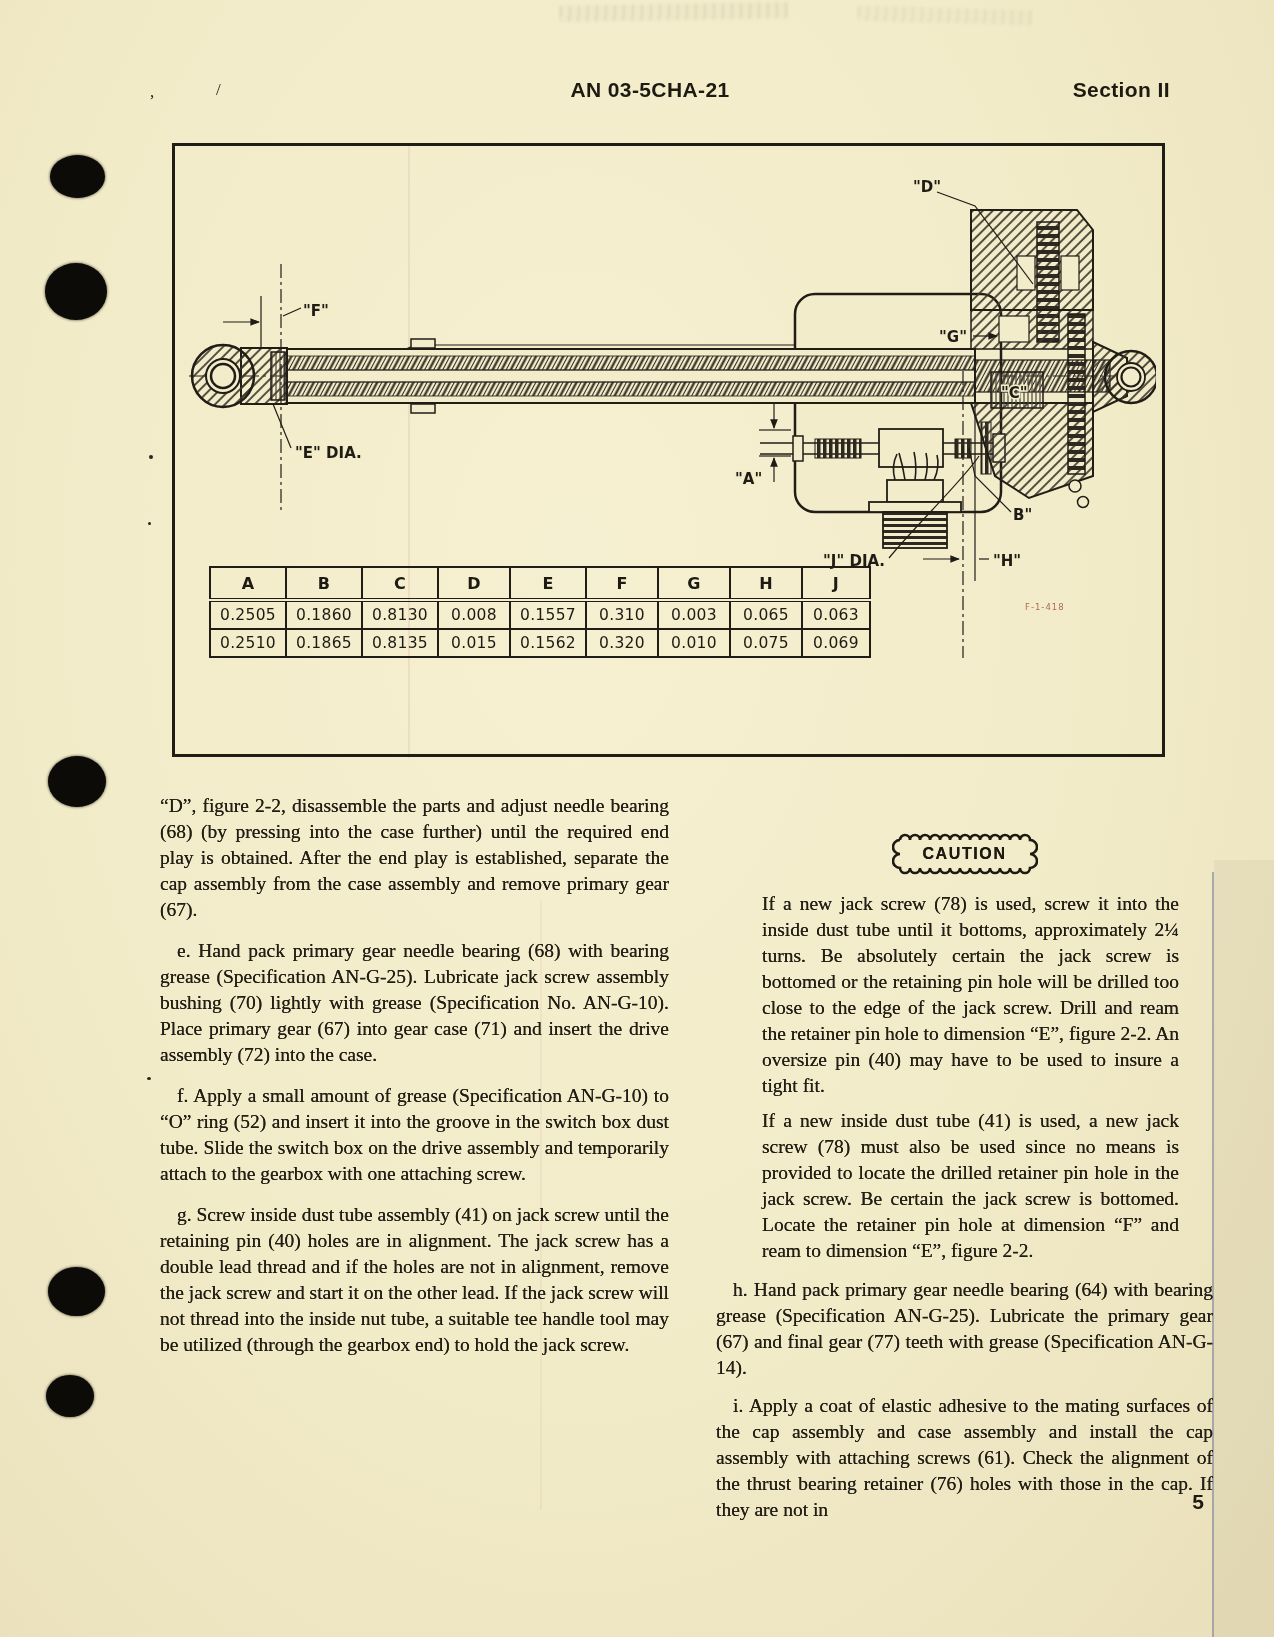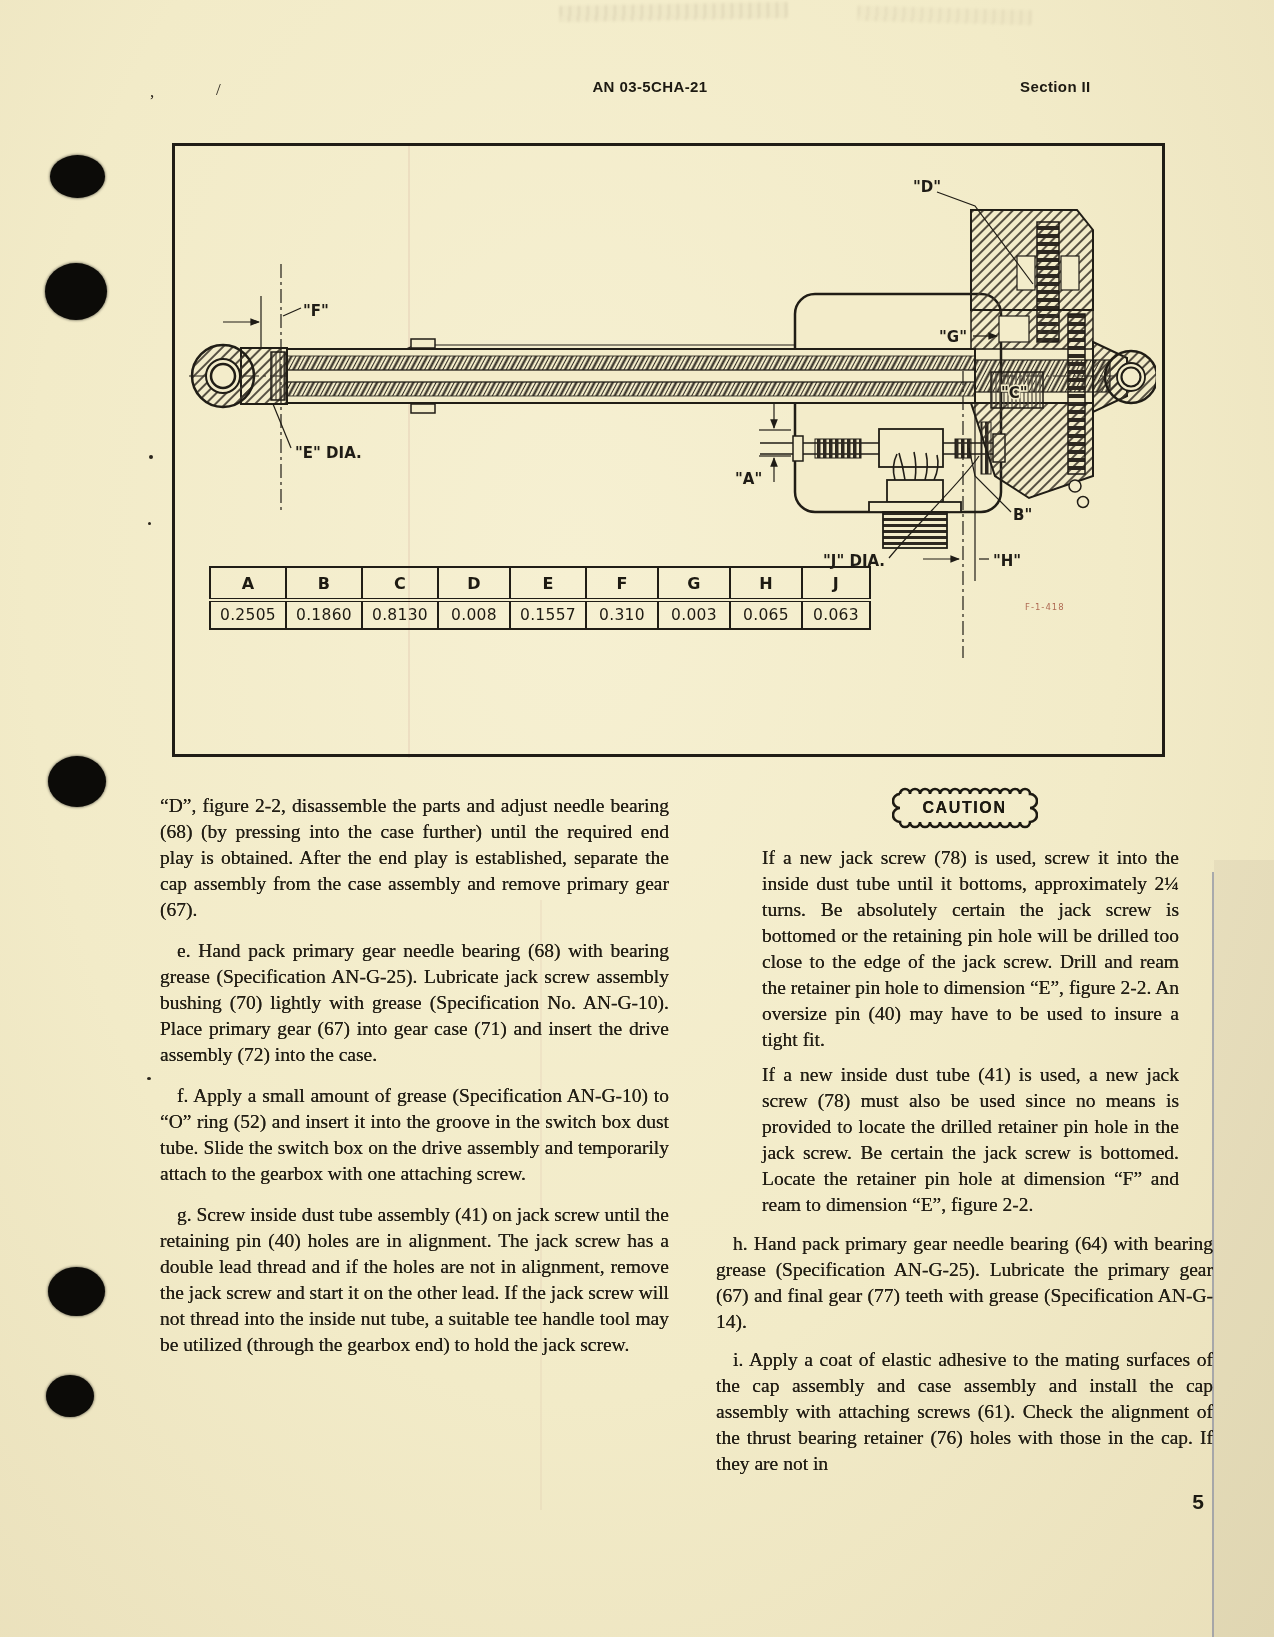--- a/index.html
+++ b/index.html
@@ -12,42 +12,42 @@
   .punch{position:absolute;background:#0c0b08;border-radius:50%;box-shadow:0 0 3px rgba(12,11,8,.8);}
   .smudge{position:absolute;opacity:.38;filter:blur(1.4px);
     background:repeating-linear-gradient(93deg, rgba(110,92,70,.55) 0 2px, transparent 2px 5px, rgba(110,92,70,.35) 5px 6px, transparent 6px 9px);}
   .edge-line{position:absolute;width:2px;background:rgba(98,108,148,.5);}
   .edge-shade{position:absolute;background:rgba(115,105,85,.07);}
   .crease{position:absolute;width:2px;background:rgba(196,140,130,.16);}
   .stray{position:absolute;background:#2a251c;border-radius:50%;}
   .stray-comma{position:absolute;color:#2a251c;font-size:17px;font-family:"Liberation Serif",serif;}
   
   .hdr{position:absolute;top:78px;font-family:"Liberation Sans",sans-serif;font-weight:bold;
-       font-size:15px;letter-spacing:.4px;color:#1d1a12;}
+       font-size:21px;letter-spacing:.4px;color:#1d1a12;}
   .hdr-doc{left:480px;width:340px;text-align:center;}
-  .hdr-sec{left:1020px;width:150px;text-align:left;}
+  .hdr-sec{left:1020px;width:150px;text-align:right;}
   
   .figure-frame{position:absolute;left:172px;top:143px;width:987px;height:608px;
        border:3px solid #201d16;}
   .figure-frame svg{position:absolute;left:0;top:0;}
   
   .tol-table{position:absolute;left:34px;top:420px;border-collapse:collapse;
        font-family:"DejaVu Sans",sans-serif;font-size:15.5px;color:#1d1a12;letter-spacing:.3px;}
   .tol-table th,.tol-table td{border:2px solid #201d16;text-align:center;padding:0 6px;}
   .tol-table th{height:30px;font-weight:bold;font-size:16px;border-bottom:4px double #201d16;}
   .tol-table td{height:26px;}
   
   .caption{position:absolute;left:172px;top:764px;width:987px;text-align:center;
        font-family:"Liberation Sans",sans-serif;font-weight:bold;font-style:italic;
        font-size:20px;letter-spacing:.2px;color:#1d1a12;}
   
   .col{position:absolute;font-size:19.5px;line-height:26px;text-align:justify;
        color:#221e15;text-shadow:0 0 .45px #221e15;}
   .col-left{left:160px;top:793px;width:509px;}
-  .col-right{left:716px;top:787px;width:497px;}
+  .col-right{left:716px;top:833px;width:497px;}
   .col p{margin:0 0 15px 0;}
   .ind{text-indent:17px;}
   .caution-wrap{position:relative;width:146px;height:42px;margin:0 auto 16px auto;}
   .caution-wrap svg{position:absolute;left:0;top:0;}
   .caution-label{position:absolute;left:0;top:0;width:146px;height:42px;display:flex;
        align-items:center;justify-content:center;font-family:"Liberation Sans",sans-serif;
        font-weight:bold;font-size:16px;letter-spacing:1.6px;color:#1d1a12;}
   .caution-para{margin:0 34px 9px 46px !important;}
   .pageno{position:absolute;left:1140px;top:1490px;width:64px;text-align:right;
        font-family:"Liberation Sans",sans-serif;font-weight:bold;font-size:21px;color:#1d1a12;}
@@ -230,20 +230,31 @@
         <td>0.2505</td>
         <td>0.1860</td>
         <td>0.8130</td>
         <td>0.008</td>
         <td>0.1557</td>
         <td>0.310</td>
         <td>0.003</td>
         <td>0.065</td>
         <td>0.063</td>
       </tr>
+      <tr>
+        <td>0.2510</td>
+        <td>0.1865</td>
+        <td>0.8135</td>
+        <td>0.015</td>
+        <td>0.1562</td>
+        <td>0.320</td>
+        <td>0.010</td>
+        <td>0.075</td>
+        <td>0.069</td>
+      </tr>
     </tbody>
       </table>
   </div>
 
 
   <div class="col col-left">
     <p>“D”, figure 2-2, disassemble the parts and adjust needle bearing (68) (by pressing into the case further) until the required end play is obtained. After the end play is established, separate the cap assembly from the case assembly and remove primary gear (67).</p>
     <p class="ind">e. Hand pack primary gear needle bearing (68) with bearing grease (Specification AN-G-25). Lubricate jack screw assembly bushing (70) lightly with grease (Specification No. AN-G-10). Place primary gear (67) into gear case (71) and insert the drive assembly (72) into the case.</p>
     <p class="ind">f. Apply a small amount of grease (Specification AN-G-10) to “O” ring (52) and insert it into the groove in the switch box dust tube. Slide the switch box on the drive assembly and temporarily attach to the gearbox with one attaching screw.</p>
     <p class="ind">g. Screw inside dust tube assembly (41) on jack screw until the retaining pin (40) holes are in alignment. The jack screw has a double lead thread and if the holes are not in alignment, remove the jack screw and start it on the other lead.  If the jack screw will not thread into the inside nut tube, a suitable tee handle tool may be utilized (through the gearbox end) to hold the jack screw.</p>

